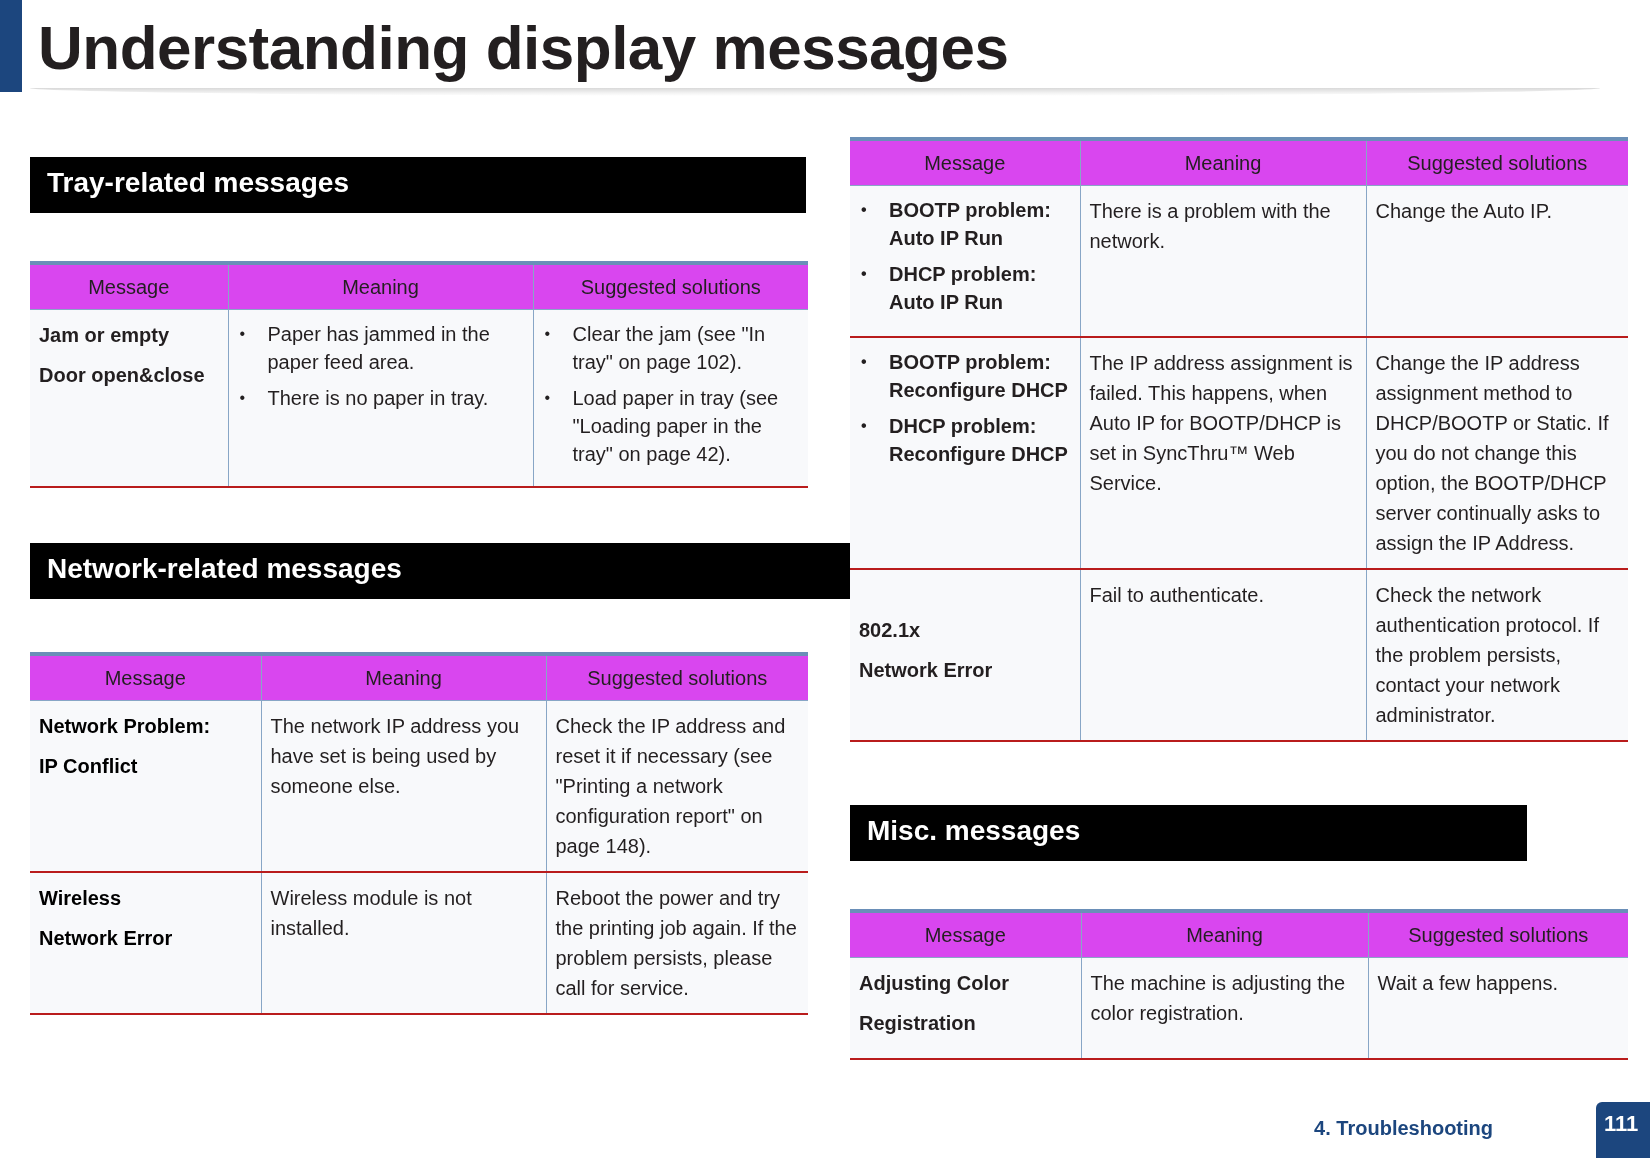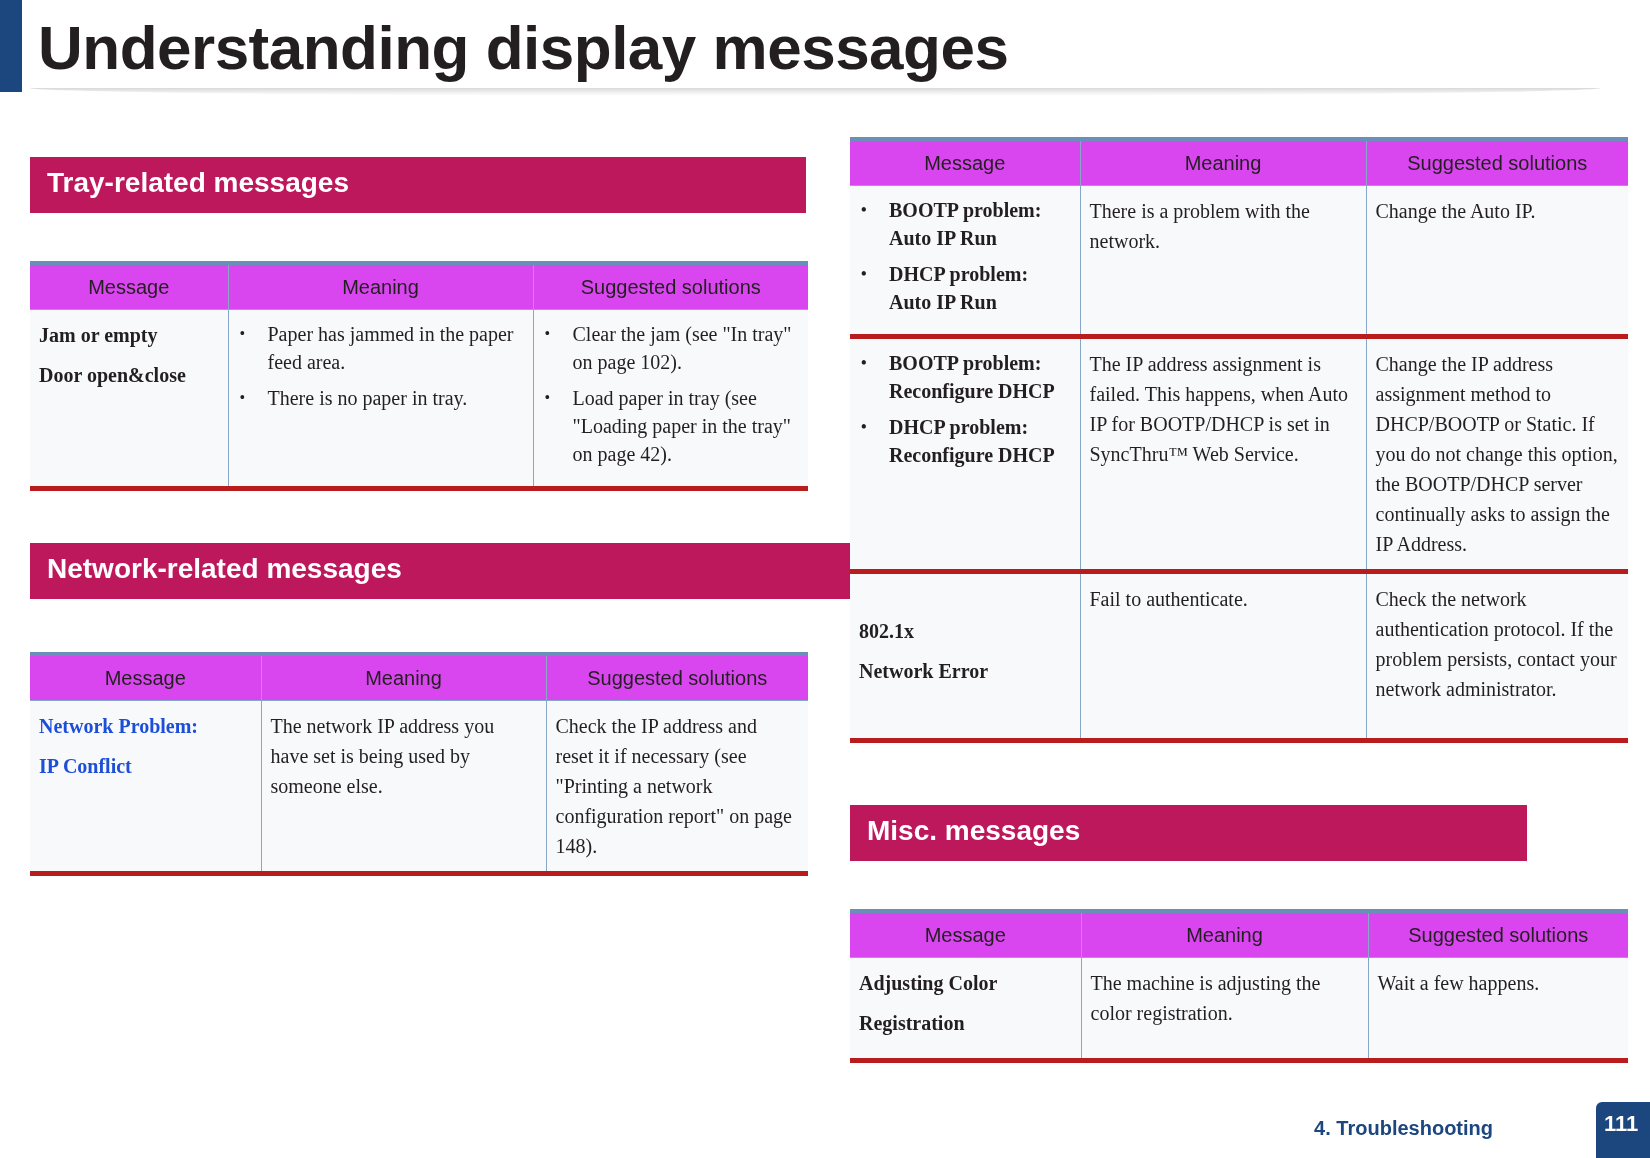--- a/index.html
+++ b/index.html
@@ -11,39 +11,39 @@
   .page-title {
     position: absolute; left: 32px; top: 2px; margin: 6px;
     font-size: 62px; font-weight: bold; letter-spacing: -0.5px; color: #231f20; line-height: 80px;
   }
   .title-rule {
     position: absolute; left: 30px; top: 88px; width: 1570px; height: 8px;
     background: linear-gradient(to bottom, #d9d9d9 0%, #f2f2f2 60%, #ffffff 100%);
     border-radius: 0 0 50% 50% / 0 0 100% 100%;
   }
   .section-banner {
-    position: absolute; height: 56px; background: #be185d; color: #ffffff;
+    position: absolute; height: 56px; background: #000000; color: #ffffff;
     font-size: 28px; font-weight: bold; line-height: 52px; padding-left: 17px; box-sizing: border-box;
   }
   table.msg {
     position: absolute; border-collapse: collapse; table-layout: fixed;
     border-top: 4px solid #6a8fb8; font-size: 20px;
   }
   table.msg th {
     background: #d946ef; font-weight: normal; font-size: 20px; height: 44px; text-align: center;
     border-bottom: 1px solid #88a6c6; border-left: 1px solid #88a6c6; padding: 0 8px;
   }
   table.msg th:first-child, table.msg td:first-child { border-left: none; }
   table.msg td {
     background: #f8f9fb; vertical-align: top; border-left: 1px solid #88a6c6;
-    border-bottom: 5px solid #b91c1c; padding: 10px 9px 10px 9px; line-height: 30px; font-family: Liberation Serif, serif;
+    border-bottom: 2px solid #b91c1c; padding: 10px 9px 10px 9px; line-height: 30px;
   }
   table.msg td.msgcell { font-weight: bold; }
   table.msg td.msgcell .line { display: block; margin-bottom: 10px; }
-  .blue { color: #1d4ed8; }
+  .blue { color: #000000; }
   ul.bullets { list-style: none; margin: 0; padding: 0; }
   ul.bullets li { position: relative; padding-left: 30px; margin-bottom: 8px; line-height: 28px; }
   ul.bullets li::before { content: "\2022"; position: absolute; left: 2px; top: 0; font-size: 16px; }
   .msg-bullets li { margin-bottom: 8px; }
   .msg-bullets .sub { display: block; }
   .footer-chapter {
     position: absolute; right: 157px; top: 1117px; font-size: 20px; font-weight: bold; color: #1c467e; margin-left: 22px;
   }
   .footer-page {
     position: absolute; left: 1596px; top: 1102px; width: 60px; height: 60px;
@@ -110,20 +110,28 @@
   </thead>
   <tbody>
     <tr style="height:170px;">
       <td class="msgcell blue">
         <span class="line">Network Problem:</span>
         <span class="line">IP Conflict</span>
       </td>
       <td>The network IP address you have set is being used by someone else.</td>
       <td>Check the IP address and reset it if necessary (see "Printing a network configuration report" on page 148).</td>
     </tr>
+    <tr style="height:138px;">
+      <td class="msgcell blue">
+        <span class="line">Wireless</span>
+        <span class="line">Network Error</span>
+      </td>
+      <td>Wireless module is not installed.</td>
+      <td>Reboot the power and try the printing job again. If the problem persists, please call for service.</td>
+    </tr>
   </tbody>
 </table>
 
 <table class="msg" style="left:850px; top:137px; width:778px;">
   <colgroup>
       <col style="width:230px">
       <col style="width:286px">
       <col style="width:262px">
     </colgroup>
   <thead>

